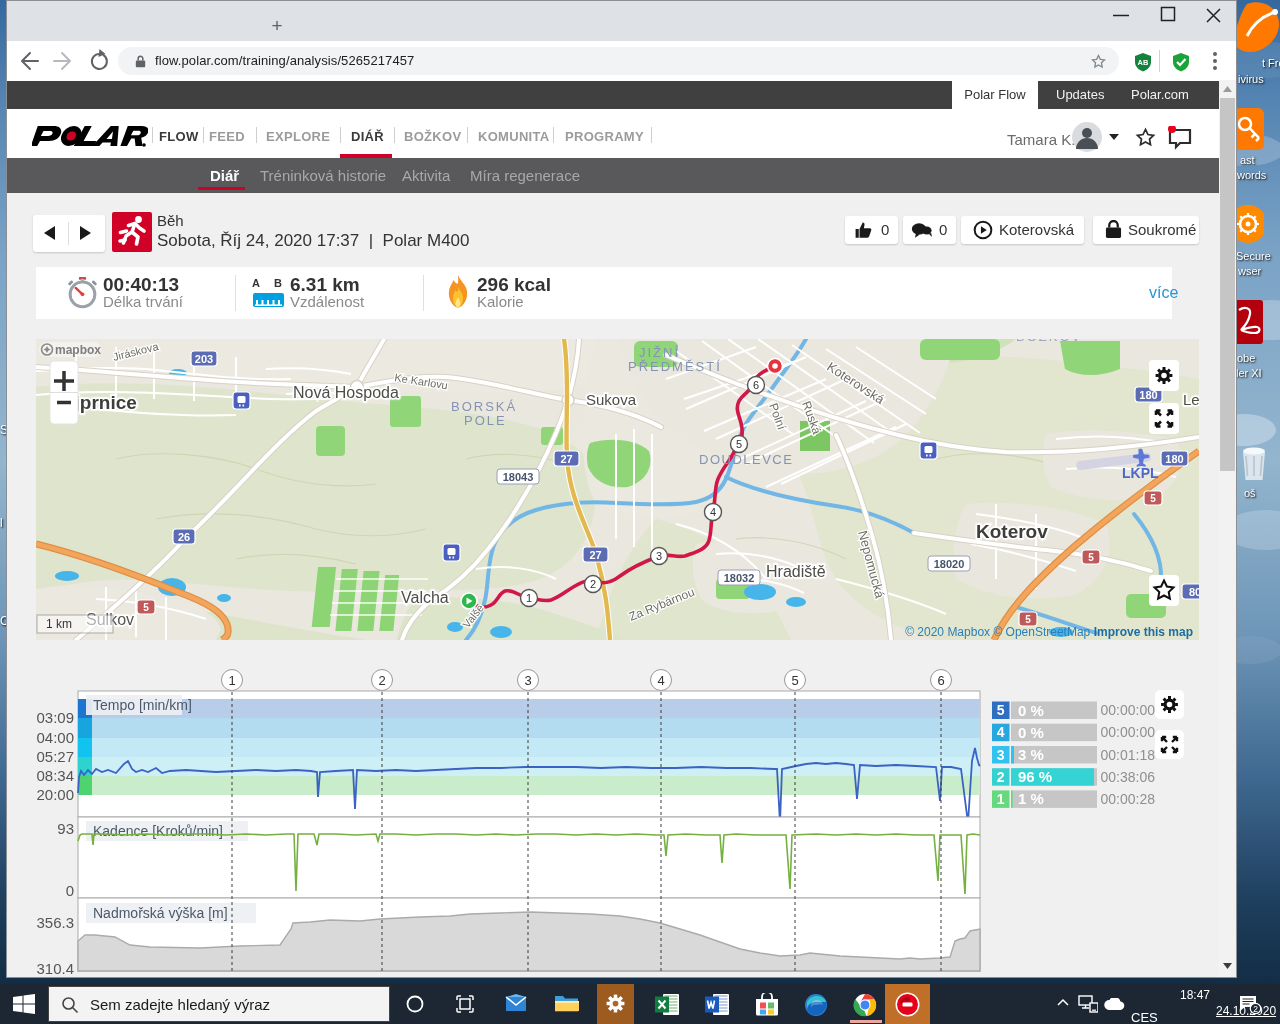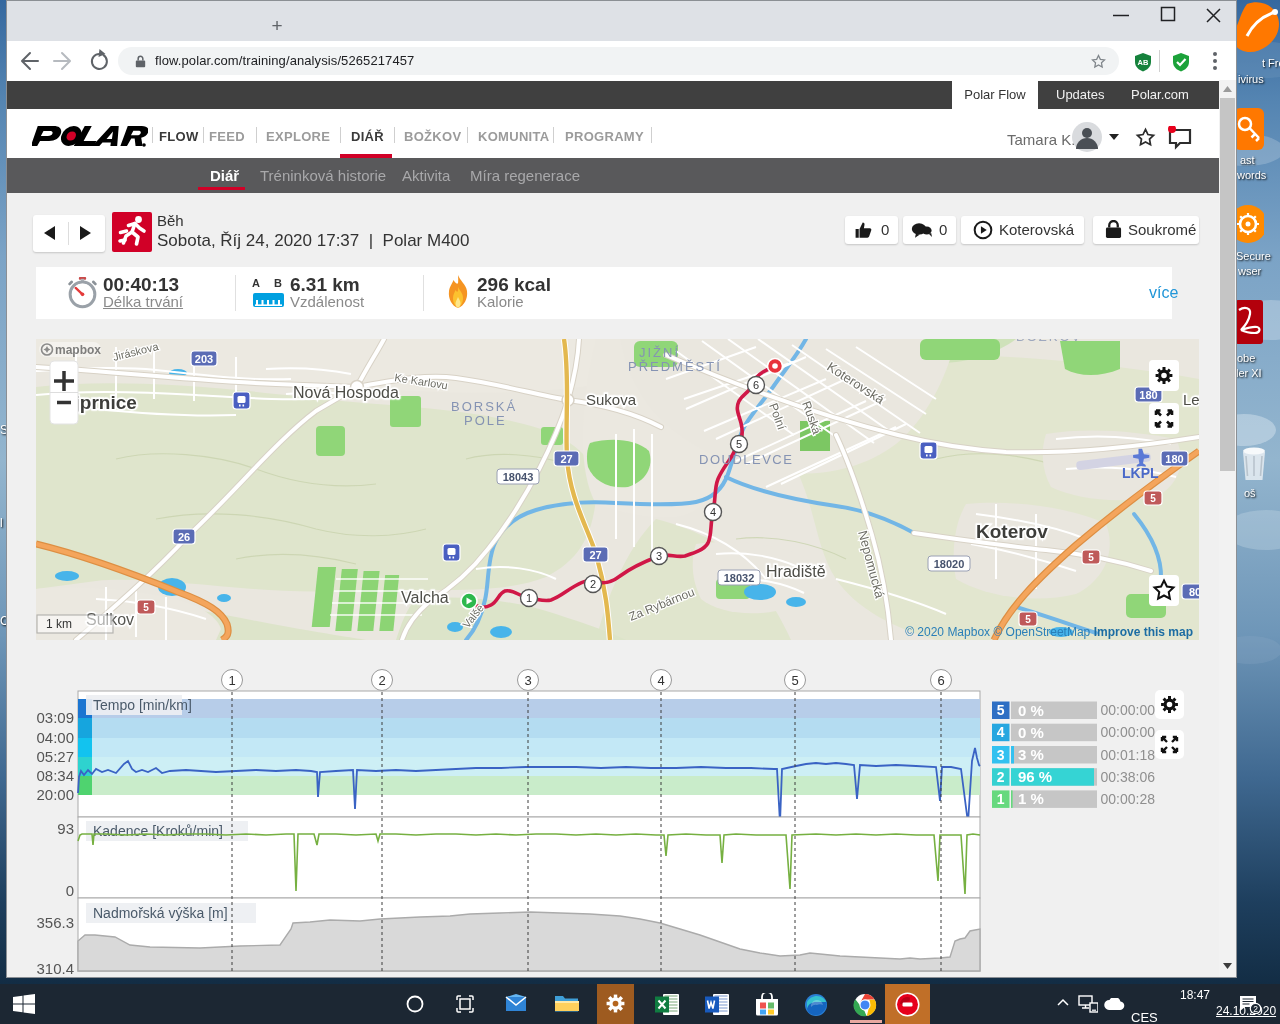--- a/index.html
+++ b/index.html
@@ -270,21 +270,21 @@
           <rect x="13" y="0" width="8" height="3" rx="1" fill="#c94a4a"></rect>
           <rect x="15.2" y="2" width="3.6" height="4" fill="#b0b6bc"></rect>
           <rect x="27" y="5" width="6" height="3" rx="1.2" transform="rotate(45 30 6.5)" fill="#8b9298"></rect>
           <rect x="1" y="5" width="6" height="3" rx="1.2" transform="rotate(-45 4 6.5)" fill="#8b9298"></rect>
           <circle cx="17" cy="19" r="13.5" fill="none" stroke="#9aa1a8" stroke-width="3.4"></circle>
           <circle cx="17" cy="19" r="11.6" fill="#fff"></circle>
           <path d="M17 19 L9.5 12" stroke="#e43b3b" stroke-width="2.6" stroke-linecap="round"></path>
           <circle cx="17" cy="19" r="2" fill="#e43b3b"></circle>
         </svg>
         <div class="statbig" style="left:67px;">00:40:13</div>
-        <div class="statsm" style="left:67px;text-decoration:underline;">Délka trvání</div>
+        <div class="statsm" style="left:67px;">Délka trvání</div>
         <div class="statdiv" style="left:199px;"></div>
         <div class="abs" style="left:216px;top:10px;font-size:11px;font-weight:bold;color:#333;">A</div>
         <div class="abs" style="left:238px;top:10px;font-size:11px;font-weight:bold;color:#333;">B</div>
         <svg class="abs" style="left:217px;top:26px;" width="31" height="14" viewBox="0 0 31 14">
           <rect x="0" y="0" width="31" height="14" rx="2" fill="#00a0e0"></rect>
           <path d="M4 13 V7 M9.5 13 V7 M15 13 V7 M20.5 13 V7 M26 13 V7" stroke="#fff" stroke-width="2"></path>
           <path d="M2 12.2 H29" stroke="#fff" stroke-width="1.6"></path>
         </svg>
         <div class="statbig" style="left:254px;">6.31 km</div>
         <div class="statsm" style="left:254px;">Vzdálenost</div>
@@ -719,20 +719,27 @@
       <svg class="abs" style="left:4px;top:883px;" width="9" height="6" viewBox="0 0 9 6">
           <path d="M0,0 L4.5,6 L9,0 Z" fill="#3c3c3c"></path>
         </svg>
     </div>
   </div>
 
   <div id="taskbar">
     <svg class="abs" style="left:13px;top:10px;" width="22" height="20" viewBox="0 0 22 20">
       <path d="M0 3 L9.5 1.7 V9.5 H0 Z M10.5 1.5 L22 0 V9.5 H10.5 Z M0 10.5 H9.5 V18.3 L0 17 Z M10.5 10.5 H22 V20 L10.5 18.5 Z" fill="#fff"></path>
     </svg>
+    <div id="search">
+      <svg class="abs" style="left:12px;top:9px;" width="18" height="18" viewBox="0 0 18 18">
+        <circle cx="7.5" cy="7.5" r="5.5" fill="none" stroke="#444" stroke-width="1.6"></circle>
+        <path d="M11.5 11.5 L16.5 16.5" stroke="#444" stroke-width="1.6"></path>
+      </svg>
+      <span>Sem zadejte hledaný výraz</span>
+    </div>
     <svg class="abs" style="left:405px;top:10px;" width="20" height="20" viewBox="0 0 20 20">
       <circle cx="10" cy="10" r="7.5" fill="none" stroke="#fff" stroke-width="1.8"></circle>
     </svg>
     <svg class="abs" style="left:455px;top:10px;" width="20" height="20" viewBox="0 0 20 20">
       <g fill="none" stroke="#fff" stroke-width="1.5">
         <rect x="5" y="5" width="10" height="10"></rect>
         <path d="M2 6 V3 a1 1 0 0 1 1 -1 h3 M14 2 h3 a1 1 0 0 1 1 1 v3 M18 14 v3 a1 1 0 0 1 -1 1 h-3 M6 18 H3 a1 1 0 0 1 -1 -1 v-3"></path>
       </g>
     </svg>
     <svg class="abs" style="left:504px;top:9px;" width="24" height="22" viewBox="0 0 24 22">

